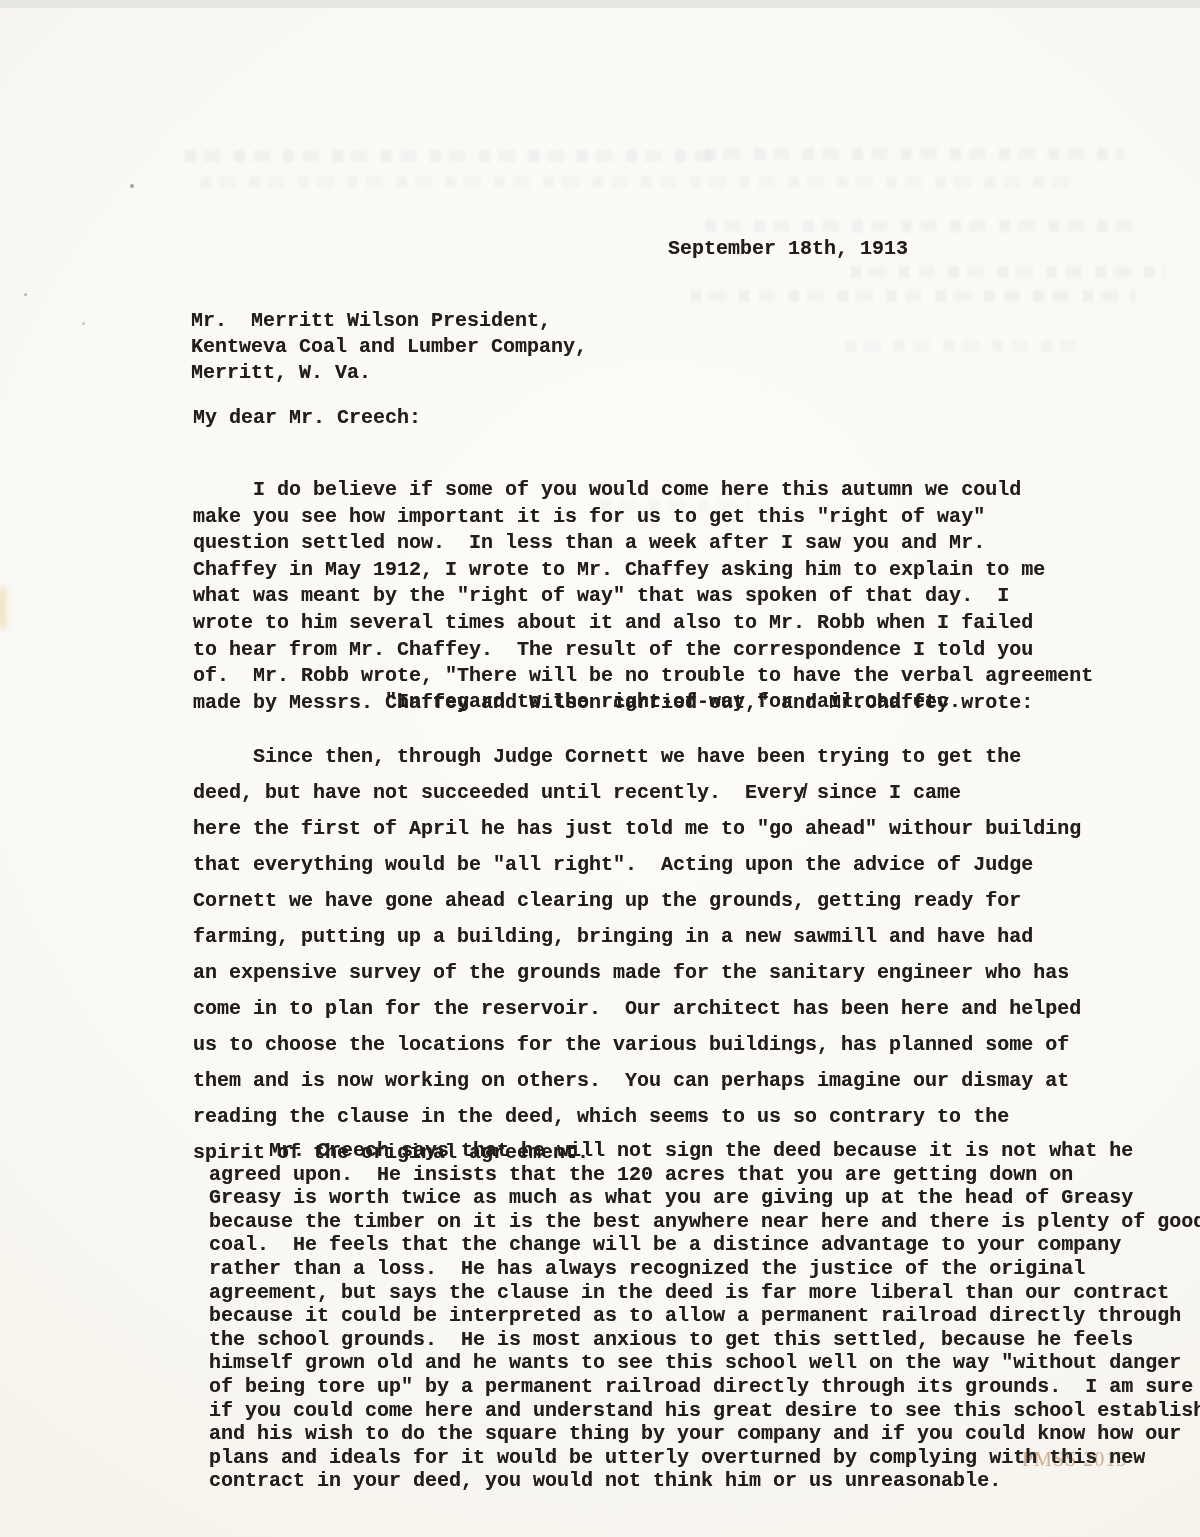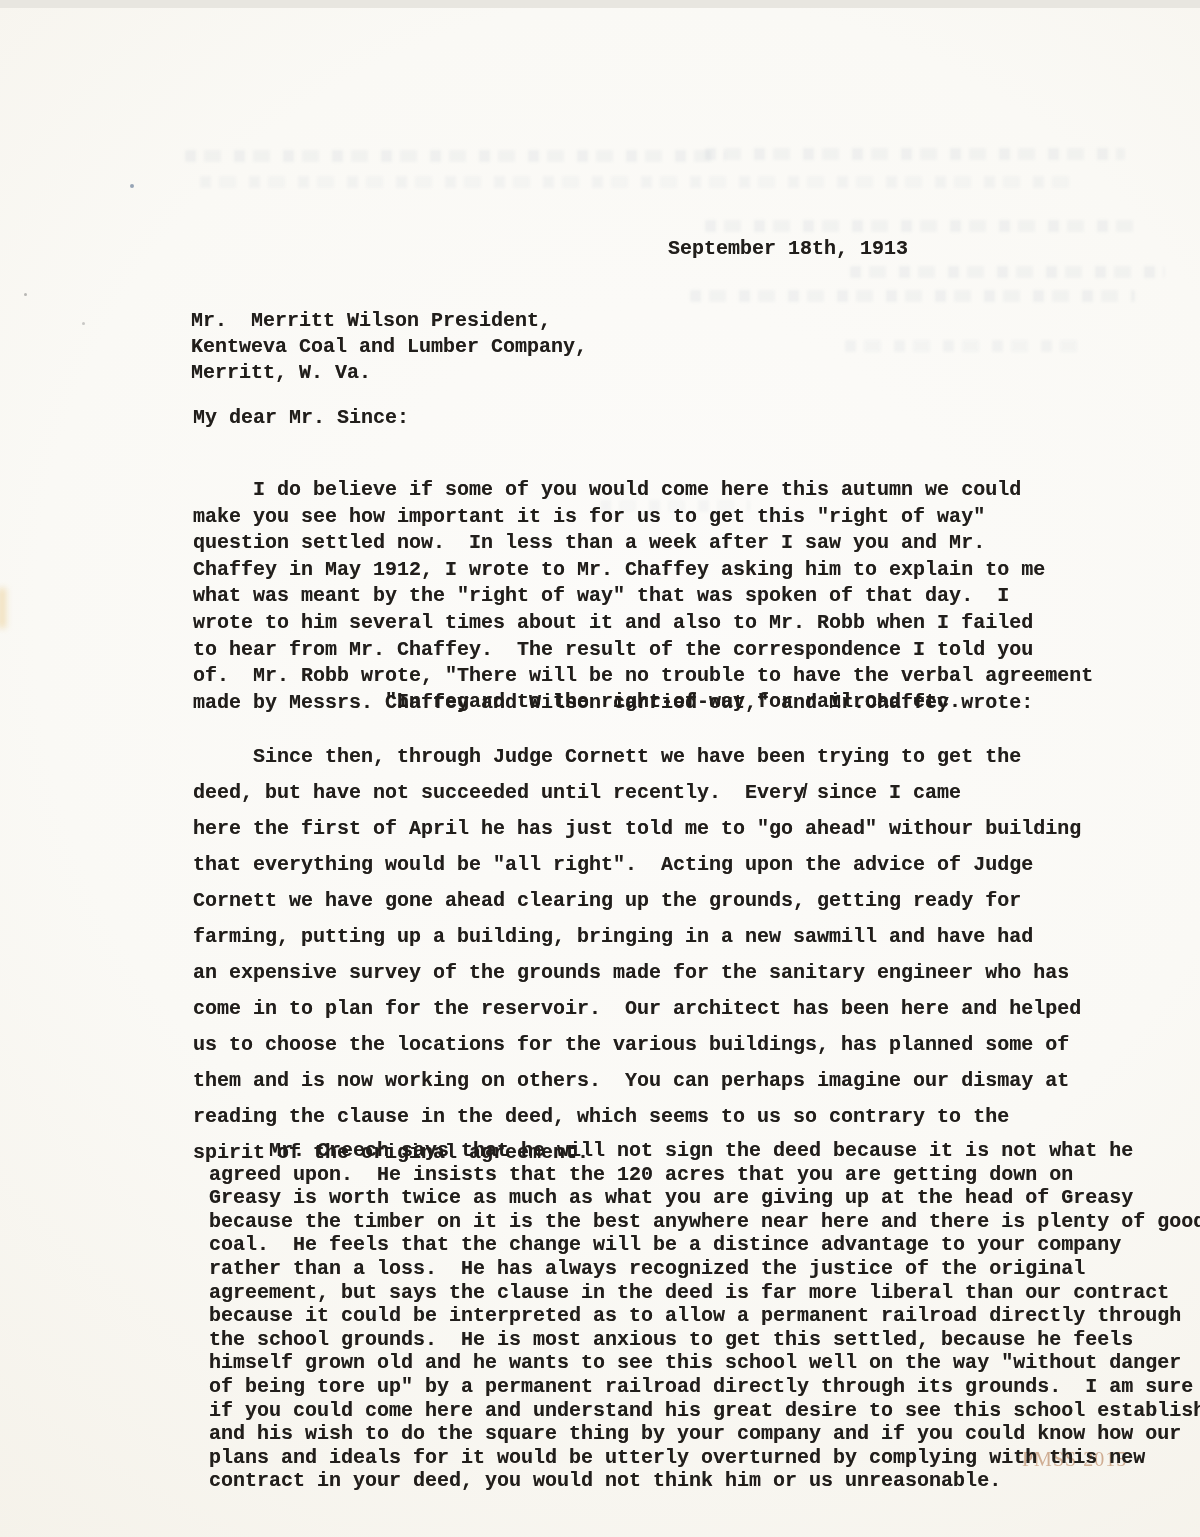--- a/index.html
+++ b/index.html
@@ -71,21 +71,21 @@
   <div class="speck" style="left:24px;top:285px;width:3px;height:3px;background:rgba(120,120,120,.5);"></div>
   <div class="speck" style="left:82px;top:314px;width:3px;height:3px;background:rgba(140,140,140,.45);"></div>
   <div class="smudge"></div>
 
   <div class="typed lh266" style="left:668px;top:228px;">September 18th, 1913</div>
 
   <div class="typed lh266" style="left:191px;top:326px;">Kentweva Coal and Lumber Company,</div>
   <div class="typed lh266" style="left:191px;top:300px;">Mr.  Merritt Wilson President,</div>
   <div class="typed lh266" style="left:191px;top:352px;">Merritt, W. Va.</div>
 
-  <div class="typed lh266" style="left:193px;top:397px;">My dear Mr. Since:</div>
+  <div class="typed lh266" style="left:193px;top:397px;">My dear Mr. Creech:</div>
 
   <div class="typed lh266" style="left:193px;top:469px;">     I do believe if some of you would come here this autumn we could
 make you see how important it is for us to get this "right of way"
 question settled now.  In less than a week after I saw you and Mr.
 Chaffey in May 1912, I wrote to Mr. Chaffey asking him to explain to me
 what was meant by the "right of way" that was spoken of that day.  I
 wrote to him several times about it and also to Mr. Robb when I failed
 to hear from Mr. Chaffey.  The result of the correspondence I told you
 of.  Mr. Robb wrote, "There will be no trouble to have the verbal agreement
 made by Messrs. Chaffey and Wilson carried out," and Mr.Chaffey wrote:</div>

